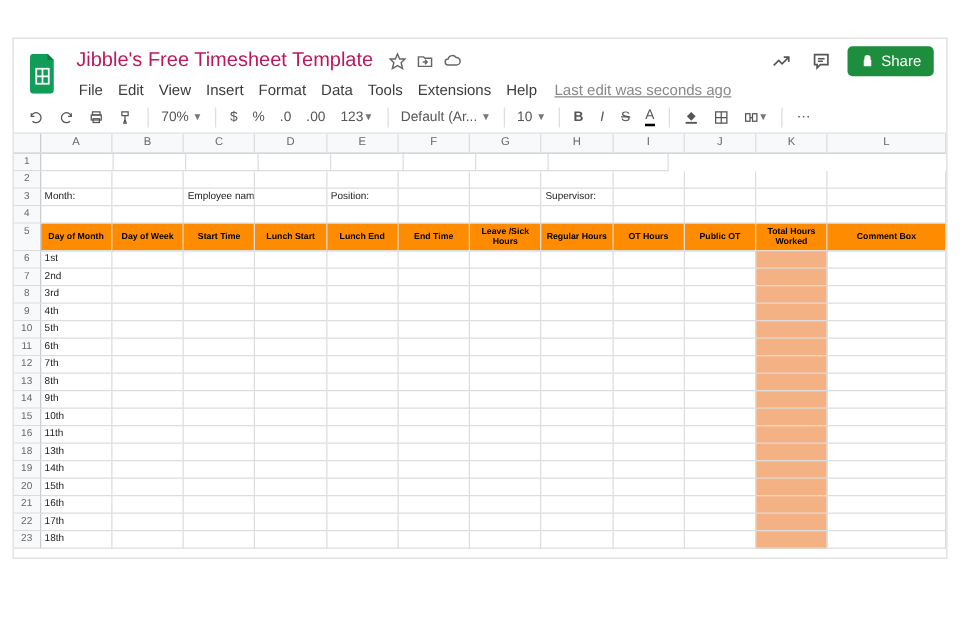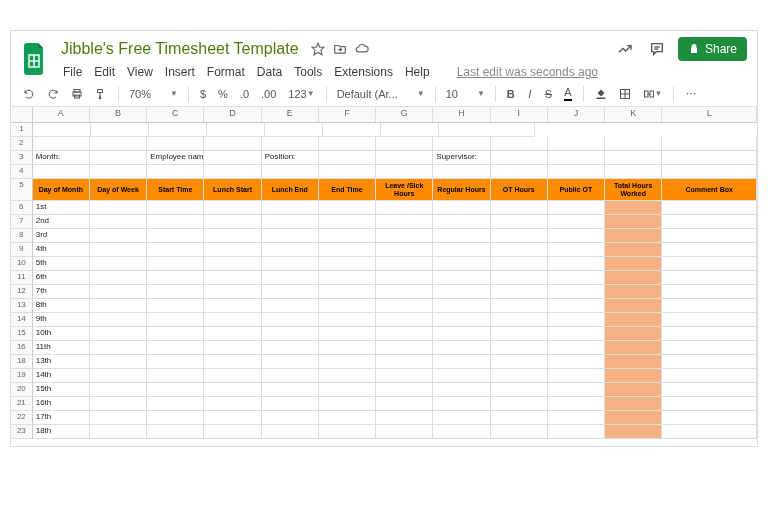--- a/index.html
+++ b/index.html
@@ -6,36 +6,36 @@
 body { font-family: Arial, sans-serif; font-size: 11px; background: #fff; color: #212121; width: 768px; height: 507px; overflow: hidden; position: relative; }
 .outer-wrap { padding: 30px 0 60px 0; height: 100%; }
 .sheet-app { background: #fff; height: 100%; display: flex; flex-direction: column; border: 1px solid #ddd; margin: 0 10px; }
 
 
 .titlebar { display: flex; align-items: center; padding: 6px 10px 0 10px; gap: 8px; }
 .logo-box { width: 28px; height: 36px; display: flex; align-items: center; justify-content: center; }
 .logo-svg { width: 24px; height: 32px; }
 .title-zone { display: flex; flex-direction: column; flex: 1; }
 .title-row { display: flex; align-items: center; gap: 8px; }
-.doc-title { font-size: 16px; color: #4d7c0f; padding: 1px 4px; }
+.doc-title { font-size: 16px; color: #be185d; padding: 1px 4px; }
 .title-icons { display: flex; align-items: center; gap: 8px; color: #666; }
 .title-icons .ic { width: 14px; height: 14px; cursor: pointer; display:inline-flex; align-items:center; justify-content:center; }
 .menubar { display: flex; align-items: center; gap: 0; font-size: 12px; color: #3c3c3c; padding-top: 2px; }
 .menubar .mi { padding: 2px 6px; cursor: pointer; border-radius: 3px; }
-.last-edit { color: #888; text-decoration: underline; margin-left: 21px; cursor: pointer; font-size: 12px; }
+.last-edit { color: #888; text-decoration: underline; margin-left: 8px; cursor: pointer; font-size: 12px; }
 .right-actions { display: flex; align-items: center; gap: 10px; margin-left: auto; }
 .iconbtn { width: 22px; height: 22px; display: inline-flex; align-items: center; justify-content: center; cursor: pointer; color: #555; border-radius: 3px; }
 .share-btn { background: #1e8e3e; color: #fff; padding: 5px 10px; border-radius: 4px; font-size: 12px; display: flex; align-items: center; gap: 5px; cursor: pointer; }
 .lock-svg { width: 12px; height: 12px; fill: #fff; }
 
 
 .toolbar { display: flex; align-items: center; padding: 3px 8px; border-bottom: 1px solid #e0e0e0; gap: 4px; color: #555; font-size: 11px; }
 .tb-btn { padding: 2px 4px; cursor: pointer; border-radius: 2px; min-width: 14px; text-align: center; display: inline-flex; align-items: center; justify-content: center; }
 .tb-sep { width: 1px; height: 16px; background: #ddd; margin: 0 3px; }
-.zoom-sel, .font-sel, .size-sel { display: flex; align-items: center; gap: 19px; padding: 1px 3px; cursor: pointer; }
+.zoom-sel, .font-sel, .size-sel { display: flex; align-items: center; gap: 3px; padding: 1px 3px; cursor: pointer; }
 .dropdown-arrow { font-size: 8px; color: #777; }
 
 
 .grid-area { flex: 1; overflow: hidden; position: relative; display: flex; flex-direction: column; }
 .col-headers { display: flex; background: #f8f9fa; border-bottom: 1px solid #ccc; height: 16px; font-size: 9px; color: #666; }
 .rowhead-corner { width: 22px; border-right: 1px solid #ccc; }
 .col-h { border-right: 1px solid #ddd; text-align: center; padding-top: 1px; }
 .grid-body { flex: 1; overflow: hidden; }
 .row { display: flex; height: 14px; }
 .row-h { width: 22px; background: #f8f9fa; border-right: 1px solid #ccc; border-bottom: 1px solid #ddd; text-align: center; font-size: 8px; color: #666; padding-top: 1px; }

